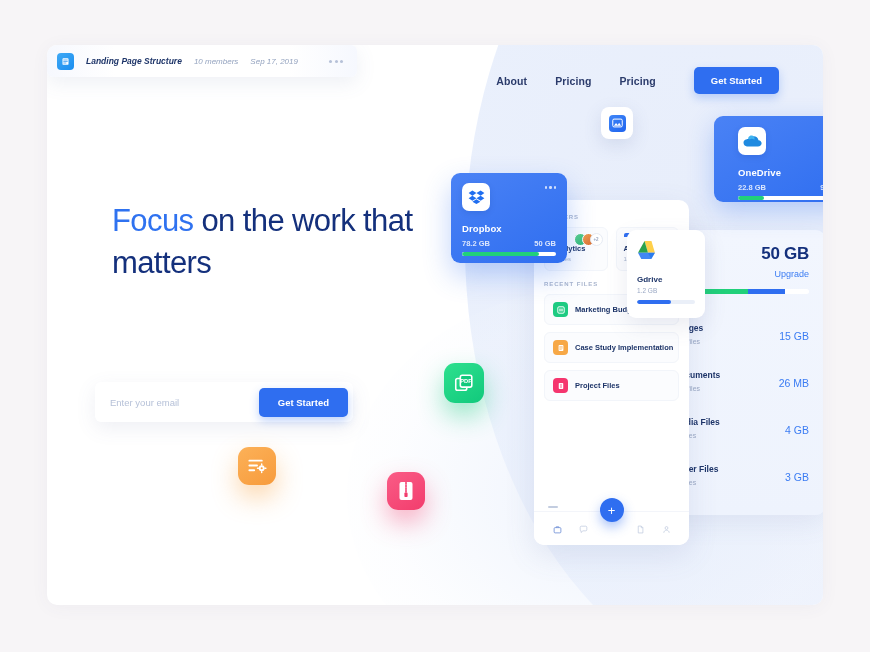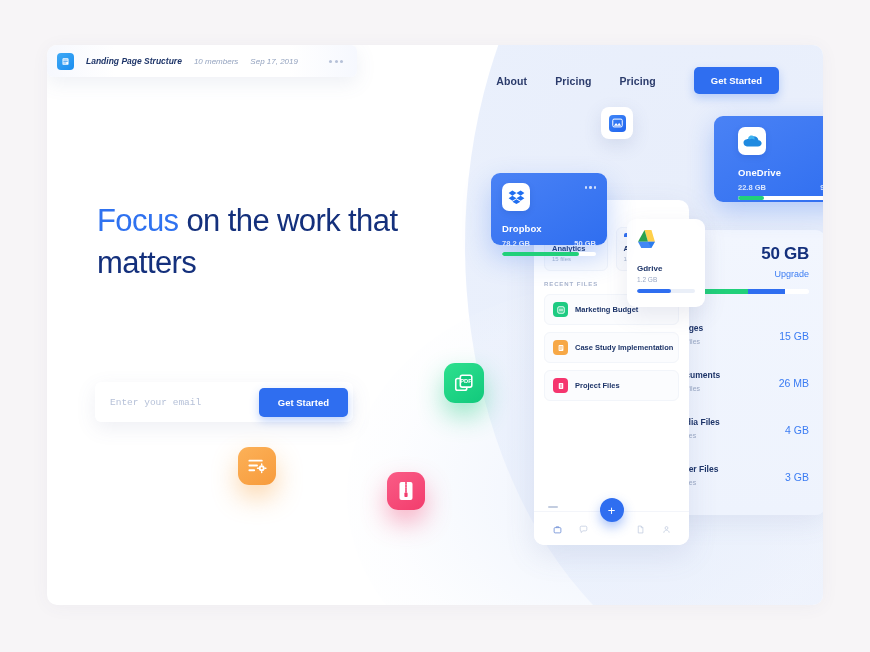--- a/index.html
+++ b/index.html
@@ -122,21 +122,21 @@
     border: none;
     cursor: pointer;
     box-shadow: 0 4px 10px rgba(47,110,240,0.28);
     white-space: nowrap;
     font-family: inherit;
   }
 
   
   #hero {
     position: absolute;
-    left: 50px;
+    left: 65px;
     top: 155px;
     width: 330px;
     z-index: 15;
   }
   #hero h1 {
     font-size: 31px;
     line-height: 1.35;
     font-weight: normal;
     color: #14307c;
     letter-spacing: -0.6px;
@@ -164,21 +164,21 @@
     z-index: 16;
   }
   #signup input {
     flex: 1;
     border: none;
     outline: none;
     background: transparent;
     font-size: 9.5px;
     color: #6b7fa8;
     padding-left: 15px;
-    font-family: Liberation Mono, monospace;
+    font-family: Liberation Sans, sans-serif;
   }
   #signup input::placeholder { color: #b6c1d8; }
   #signup button {
     background: #2f6ef0;
     color: #fff;
     border: none;
     font-size: 9.5px;
     font-weight: bold;
     padding: 9px 19px;
     border-radius: 5px;
@@ -195,22 +195,22 @@
   #card-onedrive {
     left: 667px; top: 71px;
     width: 140px; height: 86px;
     background: linear-gradient(150deg, #4a82f5 0%, #2f6ef0 100%);
     padding: 11px 12px 10px 24px;
     box-shadow: 0 9px 26px rgba(47,110,240,0.30);
     z-index: 30;
   }
   
   #card-dropbox {
-    left: 444px; top: 128px;
-    width: 116px; height: 72px;
+    left: 404px; top: 128px;
+    width: 116px; height: 90px;
     background: linear-gradient(150deg, #4a82f5 0%, #2f6ef0 100%);
     padding: 10px 11px 9px 11px;
     box-shadow: 0 12px 28px rgba(47,110,240,0.30);
     z-index: 32;
   }
   .cloud-tile {
     width: 28px; height: 28px;
     background: #fff;
     border-radius: 7px;
     display: flex; align-items: center; justify-content: center;
@@ -251,21 +251,21 @@
   }
   .dots3 i {
     width: 2.5px; height: 2.5px;
     border-radius: 50%;
     background: rgba(255,255,255,0.75);
     display: block;
   }
 
   
   #card-gdrive {
-    left: 580px; top: 174px;
+    left: 580px; top: 185px;
     width: 78px; height: 88px;
     background: #fff;
     padding: 10px;
     box-shadow: 0 8px 22px rgba(90,100,150,0.13);
     z-index: 29;
   }
   .gd-name { font-size: 8px; font-weight: bold; color: #1d3468; margin-top: 11px; }
   .gd-sub  { font-size: 6.5px; color: #9aa8c4; margin-top: 3px; }
   .gd-bar {
     margin-top: 6px; height: 3.5px; border-radius: 2px;

